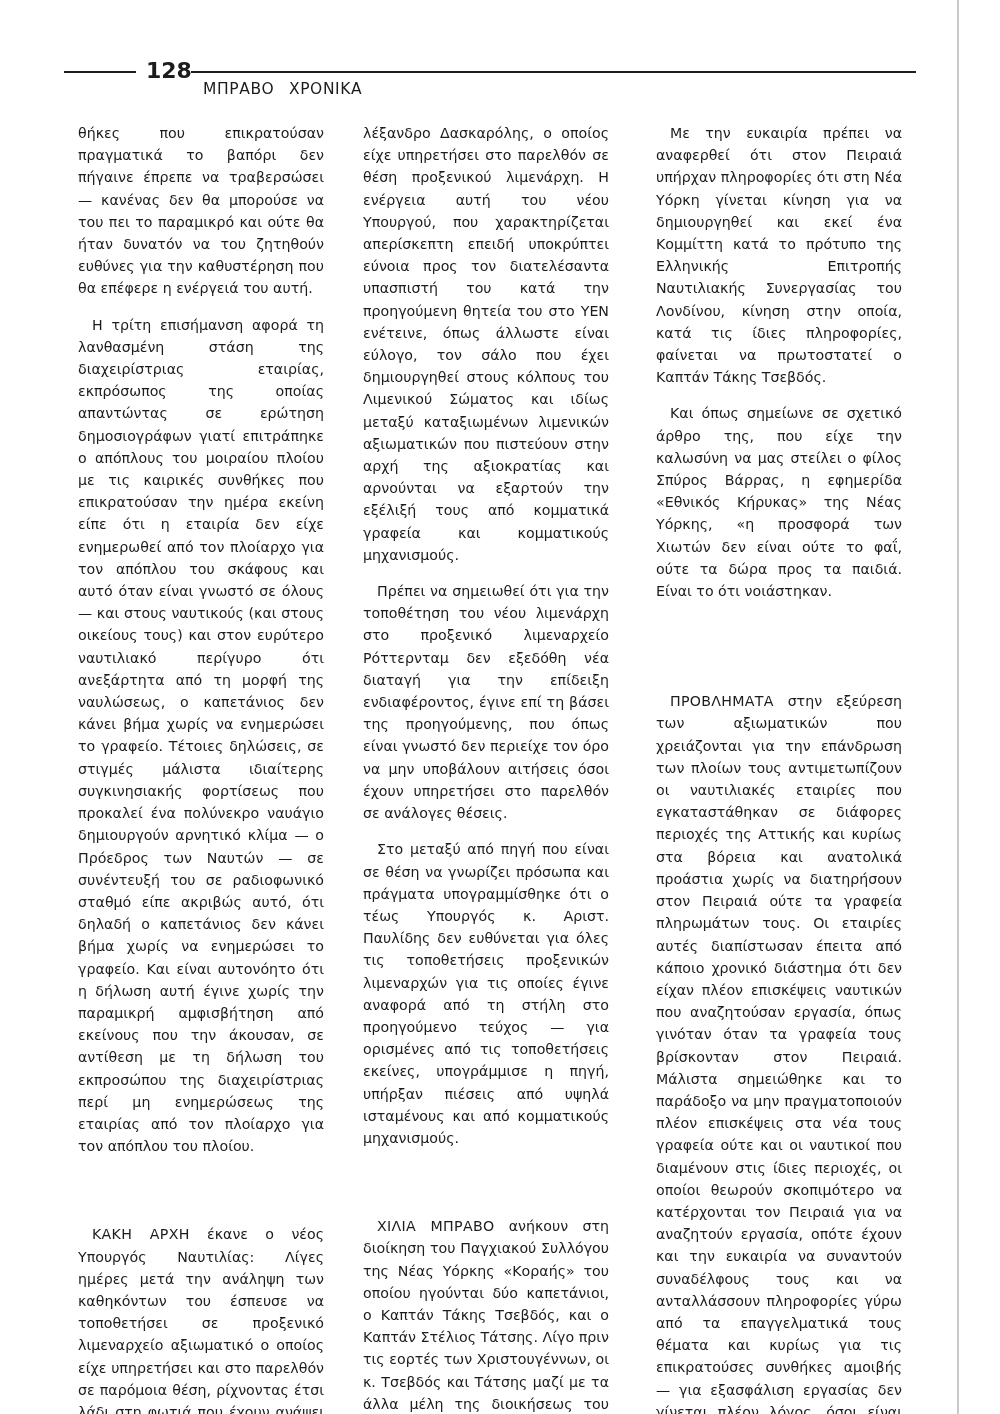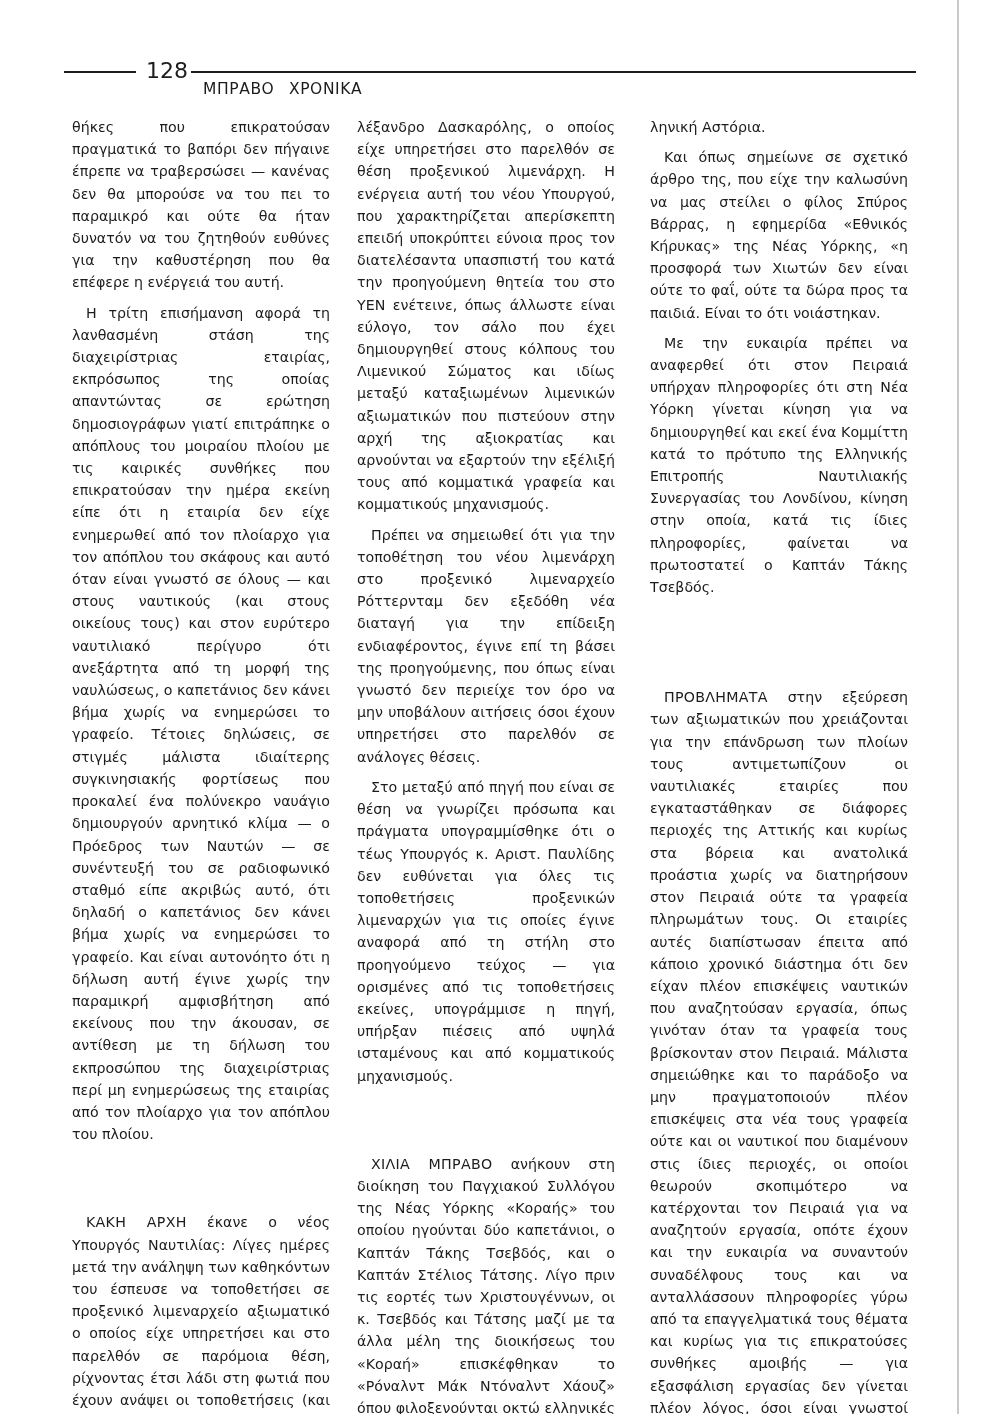--- a/index.html
+++ b/index.html
@@ -4,32 +4,32 @@
   <style>
     html, body { margin: 0; padding: 0; }
     body {
       width: 1000px; height: 1414px; position: relative; overflow: hidden;
       background: #ffffff; color: #1c1c1c;
       font-family: "DejaVu Sans", sans-serif;
     }
     .page-edge { position: absolute; left: 957px; top: 0; width: 2px; height: 1414px; background: #c9c9c9; }
     .header { position: absolute; left: 64px; top: 58px; width: 852px; height: 56px; }
     .rule-left { position: absolute; left: 0; top: 13px; width: 72px; height: 2px; background: #1c1c1c; }
-    .page-number { position: absolute; left: 82px; top: 0; font-size: 22px; font-weight: normal; line-height: 26px; }
+    .page-number { position: absolute; left: 82px; top: 0; font-size: 22px; font-weight: bold; line-height: 26px; }
     .rule-right { position: absolute; left: 127px; top: 13px; width: 725px; height: 2px; background: #1c1c1c; }
     .running-title { position: absolute; left: 139px; top: 21px; font-size: 15.5px; letter-spacing: 0.6px; word-spacing: 9px; line-height: 20px; }
     .col {
       position: absolute; top: 108px; width: 274px;
       font-size: 14.2px; line-height: 22.2px; text-align: justify;
       hyphens: manual;
     }
     .col-1 { left: 64px; }
     .col-2 { left: 349px; }
     .col-3 { left: 642px; }
-    .col p { margin: 8px; text-indent: 14px; }
+    .col p { margin: 14px; text-indent: 14px; }
     .col p.cont { text-indent: 0; }
     .col p.lead-big { margin-top: 66px; }
     .lead-word { letter-spacing: 0.3px; }
   </style>
 </head>
 <body>
 
 <div class="page-edge"></div>
 
 <div class="header">
@@ -47,17 +47,16 @@
 </div>
 
 <div class="col col-2">
   <p class="cont"><span class="lead-word"></span><span>λέξανδρο Δασκαρόλης, ο οποίος είχε υπηρετήσει στο παρελθόν σε θέση προξενικού λιμενάρχη. Η ενέργεια αυτή του νέου Υπουργού, που χαρακτηρίζεται απερίσκεπτη επειδή υποκρύπτει εύνοια προς τον διατελέσαντα υπασπιστή του κατά την προηγούμενη θητεία του στο ΥΕΝ ενέτεινε, όπως άλλωστε είναι εύλογο, τον σάλο που έχει δημιουργηθεί στους κόλπους του Λιμενικού Σώματος και ιδίως μεταξύ καταξιωμένων λιμενικών αξιωματικών που πιστεύουν στην αρχή της αξιοκρατίας και αρνούνται να εξαρτούν την εξέλιξή τους από κομματικά γραφεία και κομματικούς μηχανισμούς.</span></p>
   <p><span class="lead-word"></span><span>Πρέπει να σημειωθεί ότι για την τοποθέτηση του νέου λιμενάρχη στο προξενικό λιμεναρχείο Ρόττερνταμ δεν εξεδόθη νέα διαταγή για την επίδειξη ενδιαφέροντος, έγινε επί τη βάσει της προηγούμενης, που όπως είναι γνωστό δεν περιείχε τον όρο να μην υποβάλουν αιτήσεις όσοι έχουν υπηρετήσει στο παρελθόν σε ανάλογες θέσεις.</span></p>
   <p><span class="lead-word"></span><span>Στο μεταξύ από πηγή που είναι σε θέση να γνωρίζει πρόσωπα και πράγματα υπογραμμίσθηκε ότι ο τέως Υπουργός κ. Αριστ. Παυλίδης δεν ευθύνεται για όλες τις τοποθετήσεις προξενικών λιμεναρχών για τις οποίες έγινε αναφορά από τη στήλη στο προηγούμενο τεύχος — για ορισμένες από τις τοποθετήσεις εκείνες, υπογράμμισε η πηγή, υπήρξαν πιέσεις από υψηλά ισταμένους και από κομματικούς μηχανισμούς.</span></p>
   <p class="lead-big"><span class="lead-word">ΧΙΛΙΑ ΜΠΡΑΒΟ</span><span> ανήκουν στη διοίκηση του Παγχιακού Συλλόγου της Νέας Υόρκης «Κοραής» του οποίου ηγούνται δύο καπετάνιοι, ο Καπτάν Τάκης Τσεβδός, και ο Καπτάν Στέλιος Τάτσης. Λίγο πριν τις εορτές των Χριστουγέννων, οι κ. Τσεβδός και Τάτσης μαζί με τα άλλα μέλη της διοικήσεως του «Κοραή» επισκέφθηκαν το «Ρόναλντ Μάκ Ντόναλντ Χάουζ» όπου φιλοξενούνται οκτώ ελληνικές οικογένειες με παιδιά που πάσχουν από καρκίνο και κάνουν ειδική θεραπεία σε αμερικανικά νοσοκομεία και τους πρόσφεραν δώρα και κυρίως αγάπη. Εν συνεχεία, ανήμερα των Χριστουγέννων παρέθεσαν χριστουγεννιάτικο γεύμα στο ελληνικό εστιατόριο «Καρυάτις» στην ελ-</span></p>
 </div>
 
 <div class="col col-3">
-  <p class="cont"><span class="lead-word"></span><span>ληνική Αστόρια.</span></p>
+  <p><span class="lead-word"></span><span>Με την ευκαιρία πρέπει να αναφερθεί ότι στον Πειραιά υπήρχαν πληροφορίες ότι στη Νέα Υόρκη γίνεται κίνηση για να δημιουργηθεί και εκεί ένα Κομμίττη κατά το πρότυπο της Ελληνικής Επιτροπής Ναυτιλιακής Συνεργασίας του Λονδίνου, κίνηση στην οποία, κατά τις ίδιες πληροφορίες, φαίνεται να πρωτοστατεί ο Καπτάν Τάκης Τσεβδός.</span></p>
   <p><span class="lead-word"></span><span>Και όπως σημείωνε σε σχετικό άρθρο της, που είχε την καλωσύνη να μας στείλει ο φίλος Σπύρος Βάρρας, η εφημερίδα «Εθνικός Κήρυκας» της Νέας Υόρκης, «η προσφορά των Χιωτών δεν είναι ούτε το φαΐ, ούτε τα δώρα προς τα παιδιά. Είναι το ότι νοιάστηκαν.</span></p>
-  <p><span class="lead-word"></span><span>Με την ευκαιρία πρέπει να αναφερθεί ότι στον Πειραιά υπήρχαν πληροφορίες ότι στη Νέα Υόρκη γίνεται κίνηση για να δημιουργηθεί και εκεί ένα Κομμίττη κατά το πρότυπο της Ελληνικής Επιτροπής Ναυτιλιακής Συνεργασίας του Λονδίνου, κίνηση στην οποία, κατά τις ίδιες πληροφορίες, φαίνεται να πρωτοστατεί ο Καπτάν Τάκης Τσεβδός.</span></p>
   <p class="lead-big" style="margin-top:88px"><span class="lead-word">ΠΡΟΒΛΗΜΑΤΑ</span><span> στην εξεύρεση των αξιωματικών που χρειάζονται για την επάνδρωση των πλοίων τους αντιμετωπίζουν οι ναυτιλιακές εταιρίες που εγκαταστάθηκαν σε διάφορες περιοχές της Αττικής και κυρίως στα βόρεια και ανατολικά προάστια χωρίς να διατηρήσουν στον Πειραιά ούτε τα γραφεία πληρωμάτων τους. Οι εταιρίες αυτές διαπίστωσαν έπειτα από κάποιο χρονικό διάστημα ότι δεν είχαν πλέον επισκέψεις ναυτικών που αναζητούσαν εργασία, όπως γινόταν όταν τα γραφεία τους βρίσκονταν στον Πειραιά. Μάλιστα σημειώθηκε και το παράδοξο να μην πραγματοποιούν πλέον επισκέψεις στα νέα τους γραφεία ούτε και οι ναυτικοί που διαμένουν στις ίδιες περιοχές, οι οποίοι θεωρούν σκοπιμότερο να κατέρχονται τον Πειραιά για να αναζητούν εργασία, οπότε έχουν και την ευκαιρία να συναντούν συναδέλφους τους και να ανταλλάσσουν πληροφορίες γύρω από τα επαγγελματικά τους θέματα και κυρίως για τις επικρατούσες συνθήκες αμοιβής — για εξασφάλιση εργασίας δεν γίνεται πλέον λόγος, όσοι είναι γνωστοί για τις ικανότητές τους, τη ναυτοσύνη τους και την ευσυνειδησία τους βρίσκουν αμέσως εργασία, ή μάλλον δεν προφταίνουν να πουν ότι είναι έτοιμοι να μπαρκάρουν και έχουν ήδη φύγει για να συναντήσουν το πλοίο στο οποίο ναυτολογούνται χωρίς την παραμικρή καθυστέρηση.</span></p>
 </div>
 
 </body></html>

